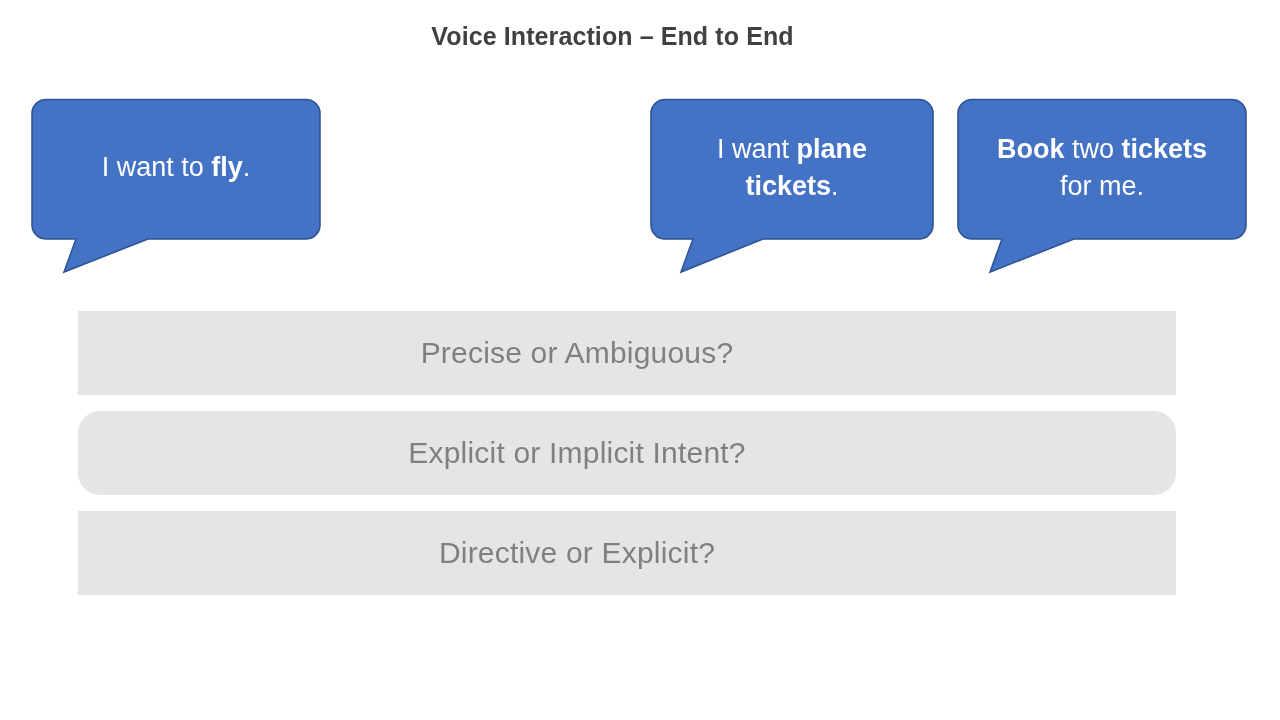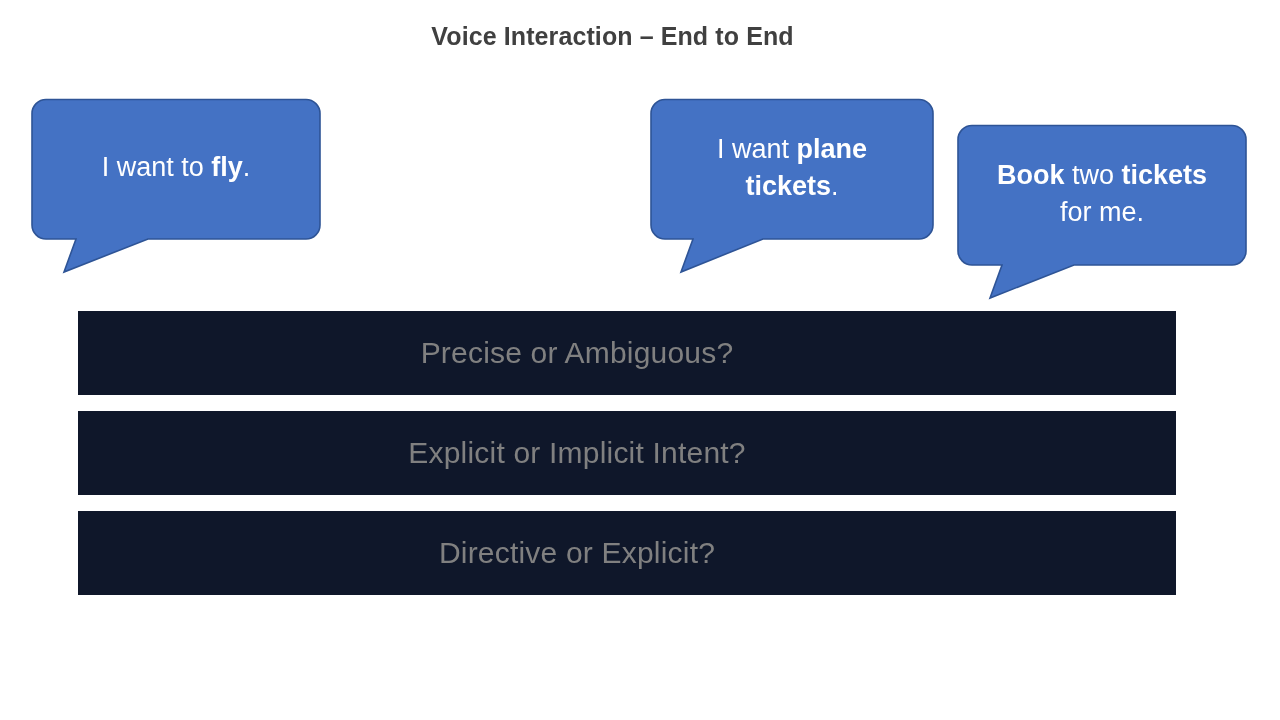--- a/index.html
+++ b/index.html
@@ -70,35 +70,35 @@
     box-sizing: border-box;
   }
   .bubble-text b {
     font-weight: bold;
   }
 
   
   #bubble-1 { left: 32px;  width: 288px; }
   #bubble-2 { left: 341px; width: 288px; }
   #bubble-3 { left: 651px; width: 282px; }
-  #bubble-4 { left: 958px; width: 288px; margin-top: 26px; }
+  #bubble-4 { left: 958px; width: 288px; }
 
   
   .band {
     position: absolute;
     left: 78px;
     width: 1098px;
     height: 84px;
-    background: #0f172a;
+    background: #e5e5e5;
     display: flex;
     align-items: center;
     justify-content: center;
   }
   #band-1 { top: 311px; }
-  #band-2 { top: 411px; }
+  #band-2 { top: 411px; border-radius: 22px; }
   #band-3 { top: 511px; }
 
   .band-label {
     font-size: 30px;
     font-weight: 400;
     color: #808080;
     letter-spacing: 0.2px;
     white-space: nowrap;
     
     margin-right: 100px;

